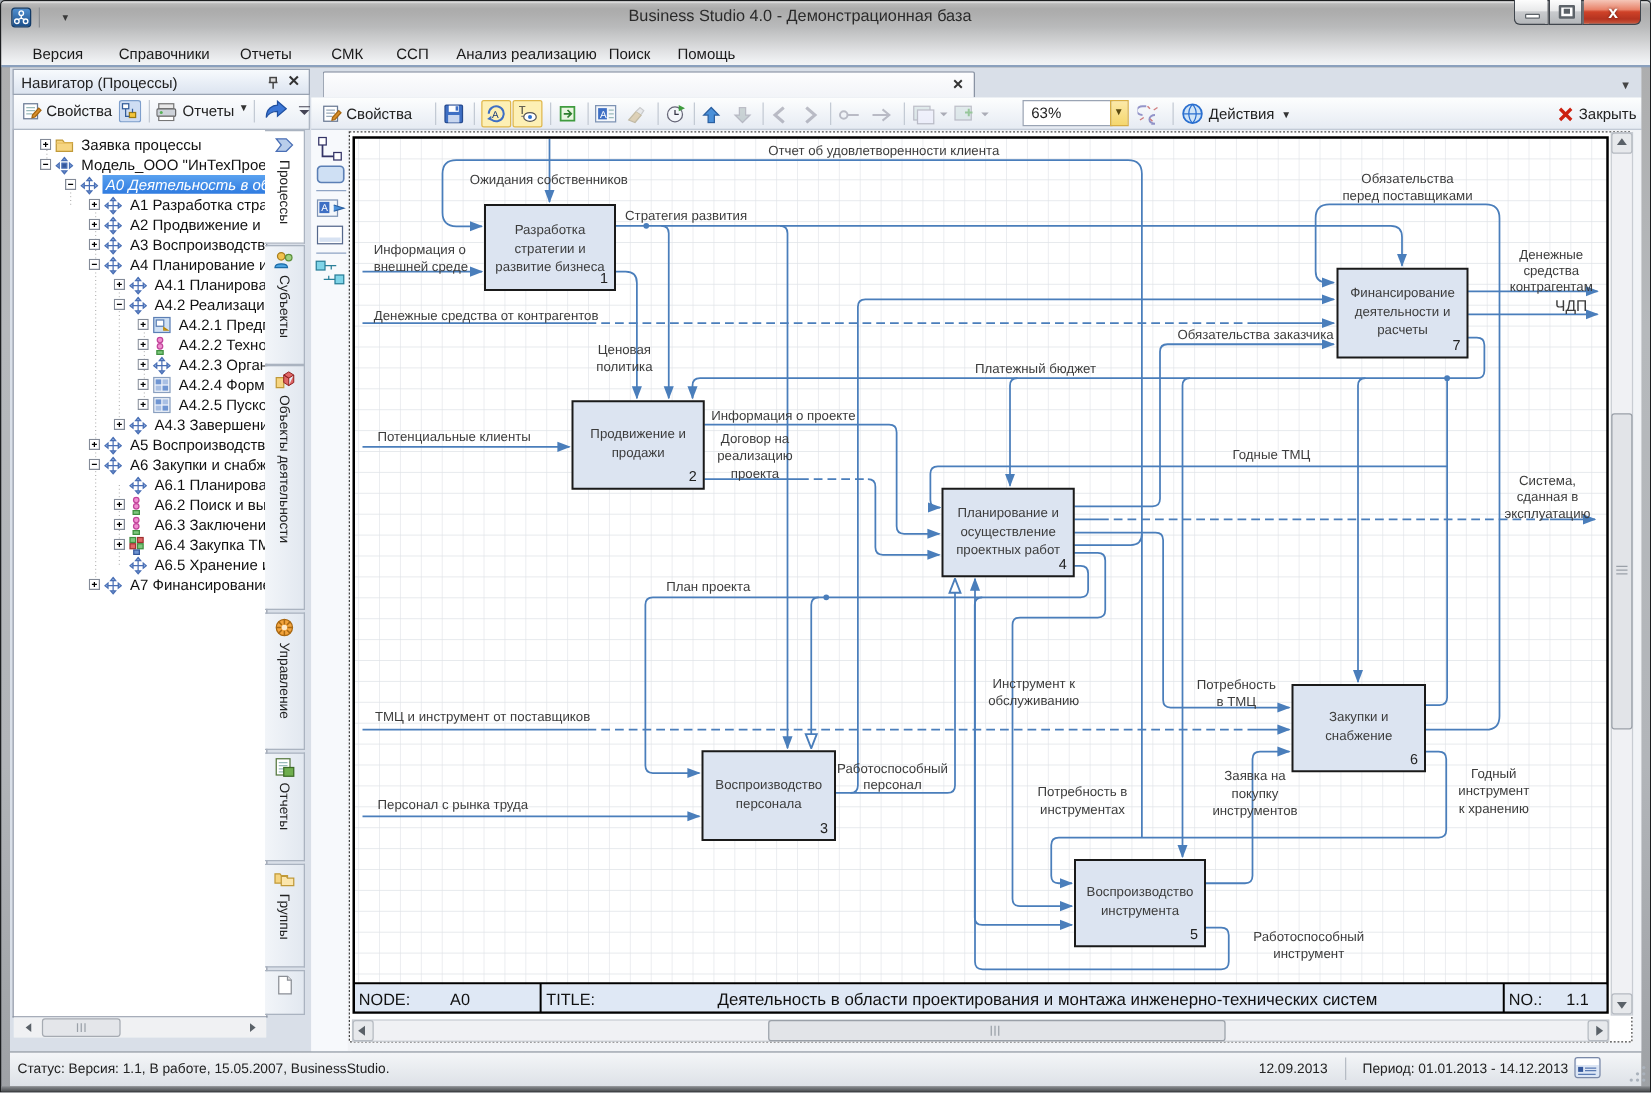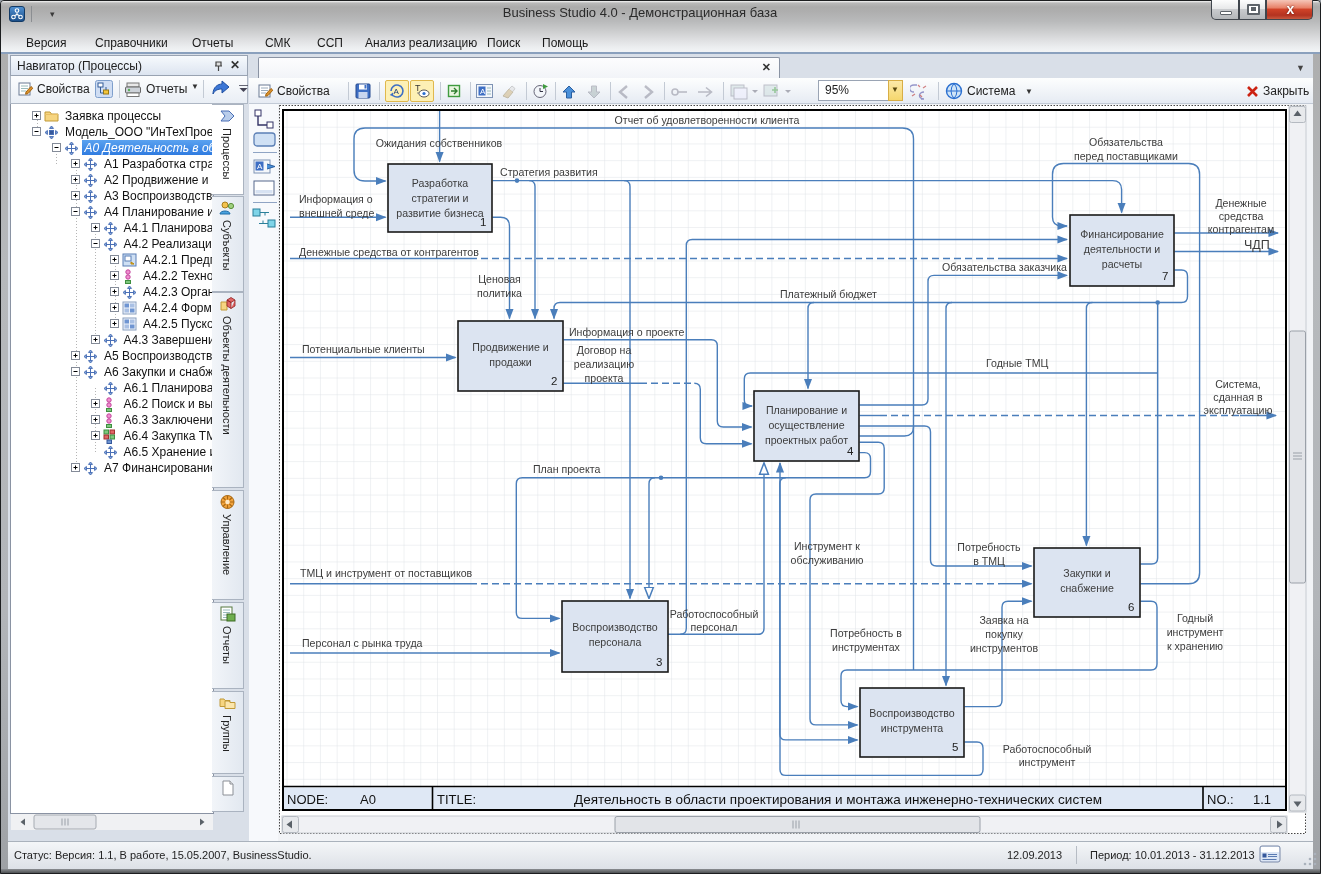--- a/index.html
+++ b/index.html
@@ -673,33 +673,33 @@
           <rect x="1" y="1" width="13" height="11" fill="#cdd" stroke="#889"></rect>
           <rect x="4" y="4" width="13" height="11" fill="#eef" stroke="#889"></rect>
           <path d="M22,6 l3,3 3,-3" fill="#667"></path>
         </svg>
         <svg width="30" height="16" style="position:absolute;left:514px;top:6px" opacity="0.5">
           <rect x="1" y="1" width="13" height="11" fill="#cdd" stroke="#889"></rect>
           <path d="M9,6 h6 M12,3 v6" stroke="#3f9b3f" stroke-width="1.6"></path>
           <path d="M22,6 l3,3 3,-3" fill="#667"></path>
         </svg>
         <span style="position:absolute;left:569px;top:2px;width:72px;height:21px;background:#fff;border:1px solid #9aa4b4;"></span>
-        <span style="position:absolute;left:576px;top:5px;">95%</span>
+        <span style="position:absolute;left:576px;top:5px;">63%</span>
         <span style="position:absolute;left:639px;top:2px;width:15px;height:21px;background:linear-gradient(#fce9a8,#f5d76e);border:1px solid #d8ae45;"></span>
         <span style="position:absolute;left:642px;top:7px;font-size:8px;color:#5a4a10;">▼</span>
         <svg width="22" height="18" style="position:absolute;left:661px;top:5px" opacity="0.6">
           <path d="M4,9 a4.5,3.5 0 0 1 0,-7 l3,0 M14,9 a4.5,3.5 0 0 0 0,7 l-3,0" fill="none" stroke="#55a" stroke-width="1.5"></path>
           <path d="M8,2 l2,2 M12,14 l-2,-2 M2,13 l3,-2 M16,3 l-3,2" stroke="#b33" stroke-width="1.2"></path>
         </svg>
         <span style="position:absolute;left:689px;top:4px;width:1px;height:18px;background:#c3cad4;"></span>
         <svg width="18" height="18" style="position:absolute;left:696px;top:4px">
           <circle cx="9" cy="9" r="7.5" fill="#cfe4f7" stroke="#2a6fd0" stroke-width="1.4"></circle>
           <path d="M2,9 h14 M9,1.5 a11,11 0 0 1 0,15 M9,1.5 a11,11 0 0 0 0,15" fill="none" stroke="#2a6fd0"></path>
         </svg>
-        <span style="position:absolute;left:718px;top:6px;">Система</span>
+        <span style="position:absolute;left:718px;top:6px;">Действия</span>
         <span style="position:absolute;left:776px;top:9px;font-size:8px;color:#333;">▼</span>
         <svg width="13" height="13" style="position:absolute;left:997px;top:7px">
           <path d="M2,2 L11,11 M11,2 L2,11" stroke="#cc2211" stroke-width="2.6"></path>
         </svg>
         <span style="position:absolute;left:1014px;top:6px;">Закрыть</span>
       </div>
   <div id="canvaswrap">
    <div id="toolstrip">
           <svg width="22" height="22" style="position:absolute;left:5px;top:5px">
             <rect x="1" y="1" width="6" height="6" fill="#fff" stroke="#336"></rect>
@@ -890,21 +890,21 @@
             <rect x="615" y="816.5" width="365" height="16" rx="2" fill="#e2e4e8" stroke="#9aa0a8"></rect>
             <path d="M793,820.5 v8 M796,820.5 v8 M799,820.5 v8" stroke="#9aa0a8" stroke-width="1"></path>
           </svg></div>
   </div>
  </div>
 </div>
 <div id="statusbar" class="abs" style="left:8px;top:841px;width:1305px;height:28px;background:linear-gradient(#f4f6f8,#dde1e7);border-top:1px solid #aab2bc;font-size:11px;color:#222;">
  <span class="abs" style="left:6px;top:7px;">Статус: Версия: 1.1, В работе, 15.05.2007, BusinessStudio.</span>
  <span class="abs" style="left:999px;top:7px;">12.09.2013</span>
  <span class="abs" style="left:1068px;top:4px;width:1px;height:18px;background:#b6bcc4;"></span>
- <span class="abs" style="left:1082px;top:7px;">Период: 10.01.2013 - 31.12.2013</span>
+ <span class="abs" style="left:1082px;top:7px;">Период: 01.01.2013 - 14.12.2013</span>
     <svg class="abs" style="left:1251px;top:3px" width="22" height="19">
       <rect x="1" y="1" width="20" height="16" rx="2" stroke="#7a89a8" fill="#dce6f5"></rect>
       <rect x="2" y="2" width="18" height="5" fill="#fff"></rect>
       <rect x="3.5" y="8.5" width="4" height="4" fill="#35589c"></rect>
       <path d="M9,9.5 h9 M9,11.5 h9 M3.5,14.5 h14" stroke="#5a7ab2"></path>
     </svg>
     <svg class="abs" style="left:1294px;top:9px" width="16" height="16">
       <g fill="#aab2bc">
         <circle cx="13" cy="3" r="1.3"></circle>
         <circle cx="13" cy="8" r="1.3"></circle>

